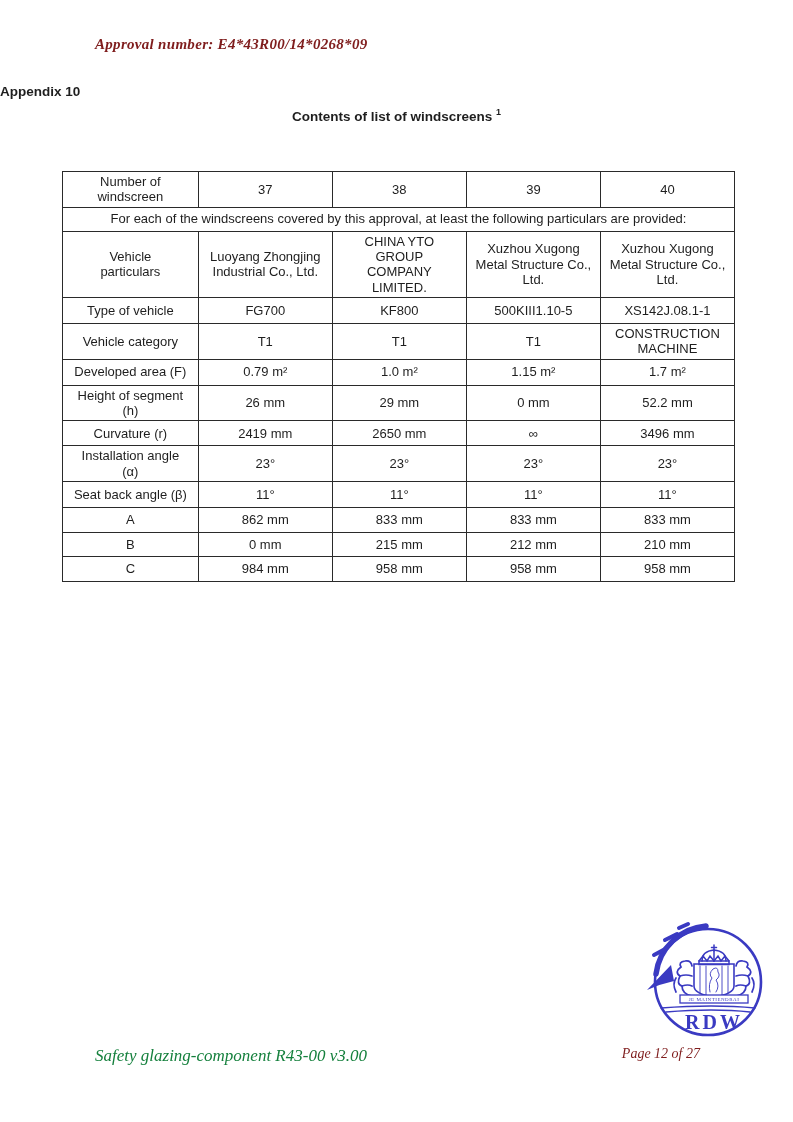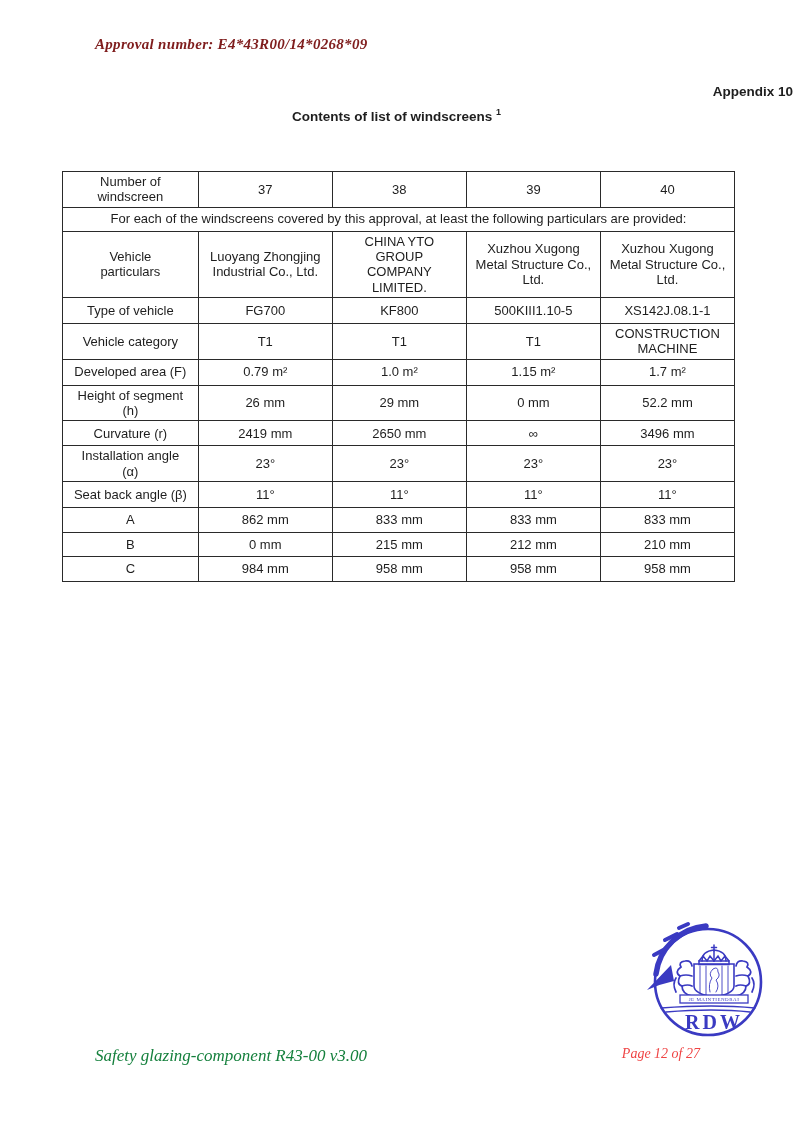--- a/index.html
+++ b/index.html
@@ -8,21 +8,21 @@
     width:793px; height:1122px; background:#ffffff; position:relative;
     font-family:"Liberation Sans", sans-serif; color:#1e1e1e;
   }
   .approval {
     position:absolute; left:95px; top:36px;
     font-family:"Liberation Serif", serif; font-weight:bold; font-size:15px;
     letter-spacing:.3px; color:#7f1d1d;font-style:italic;
   }
   .doc-title {
     position:absolute; left:0; top:84px; width:100%;
-    text-align:right; font-weight:bold; font-size:13.5px;
+    text-align:left; font-weight:bold; font-size:13.5px;
   }
   .doc-subtitle {
     position:absolute; left:0; top:107px; width:100%;
     text-align:center; font-weight:bold; font-size:13.5px;
   }
   .doc-subtitle sup { font-size:9px; }
 
   table.win-table {
     position:absolute; left:62px; top:139px; width:673px;
     border-collapse:collapse; table-layout:fixed; font-size:13px;margin-top:32px;
@@ -32,21 +32,21 @@
     padding:2px 5px; line-height:1.18; white-space:pre-line; color:#1e1e1e;
   }
   .win-table tr.note-row td { text-align:center; padding-left:5px; }
 
   .footer-left {
     position:absolute; left:95px; top:1046px;
     font-family:"Liberation Serif", serif; font-style:italic; font-size:17px; color:#15803d;
   }
   .footer-right {
     position:absolute; left:555px; top:1046px; width:145px; text-align:right;
-    font-family:"Liberation Serif", serif; font-style:italic; font-size:14px; color:#ef4444;
+    font-family:"Liberation Serif", serif; font-style:italic; font-size:14px; color:#7f1d1d;
   }
   .stamp { position:absolute; left:636px; top:914px; width:156px; height:128px; }
   .stamp text { font-family:"Liberation Serif", serif; }
 </style>
 </head>
 <body>
 
 <div class="approval">Approval number: E4*43R00/14*0268*09</div>
 
 <div class="doc-title">Appendix 10</div>

